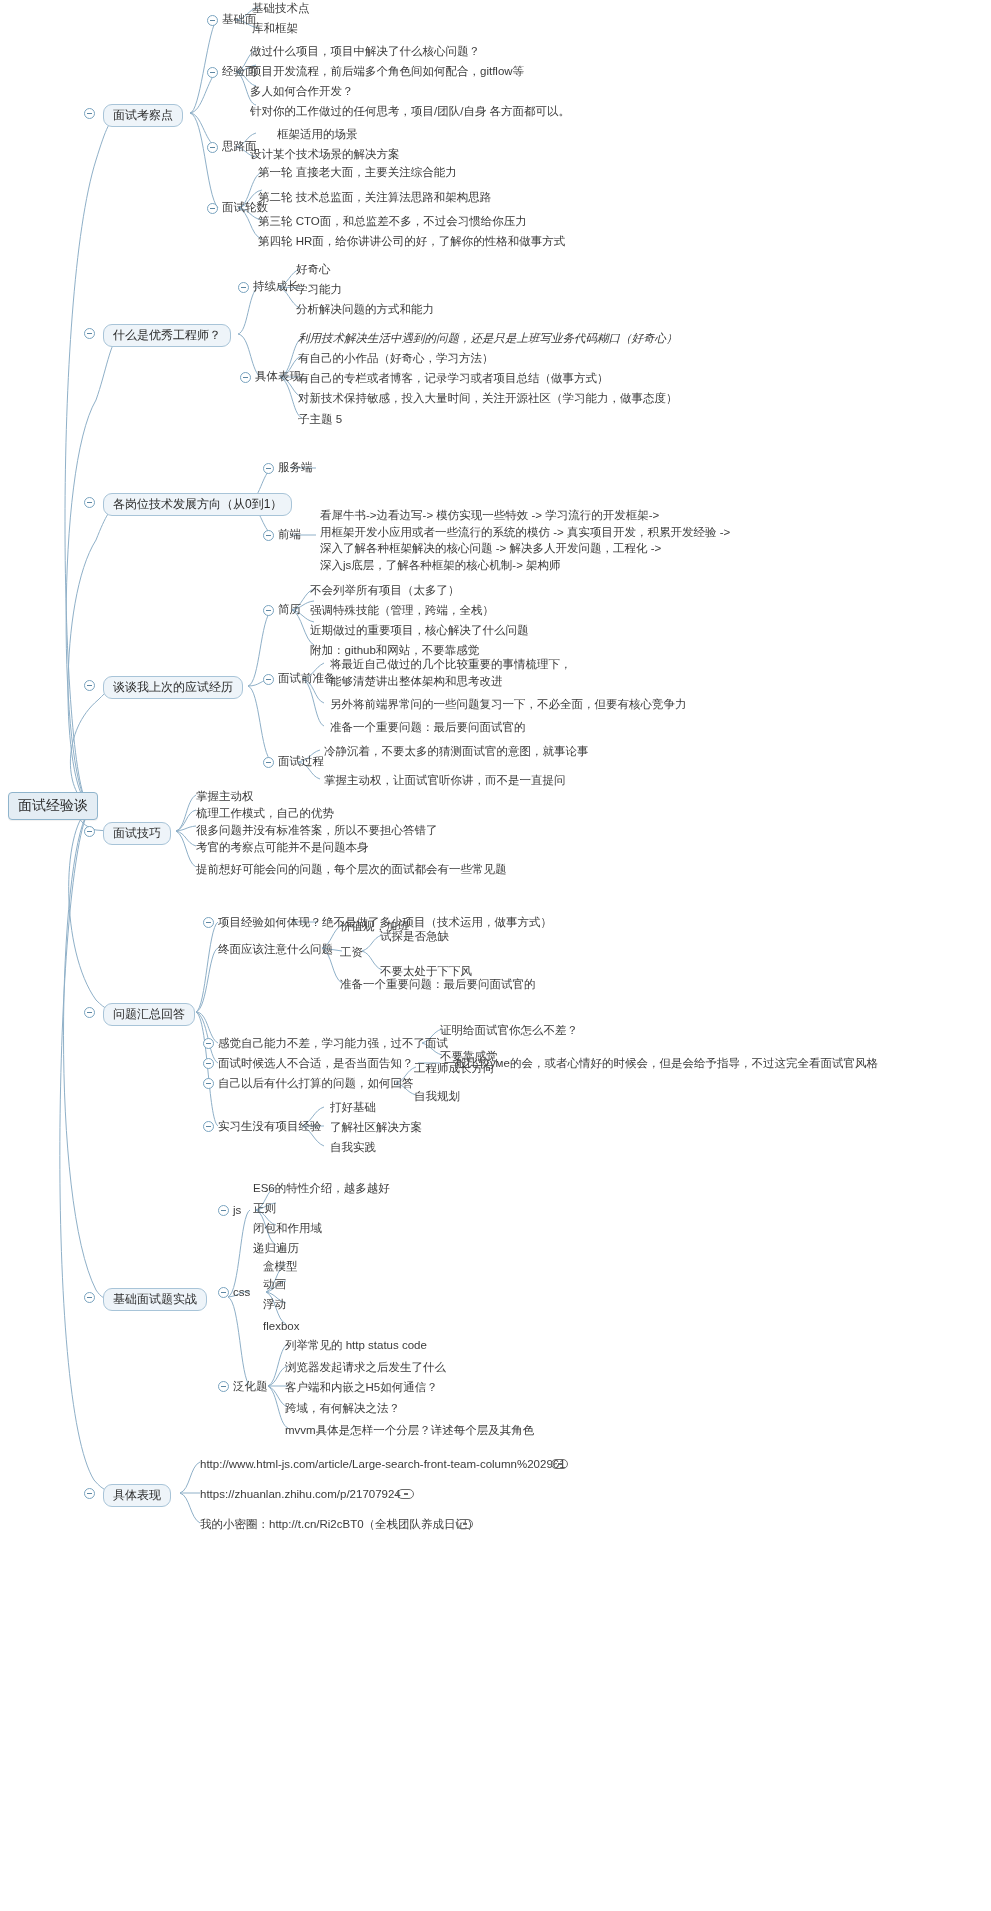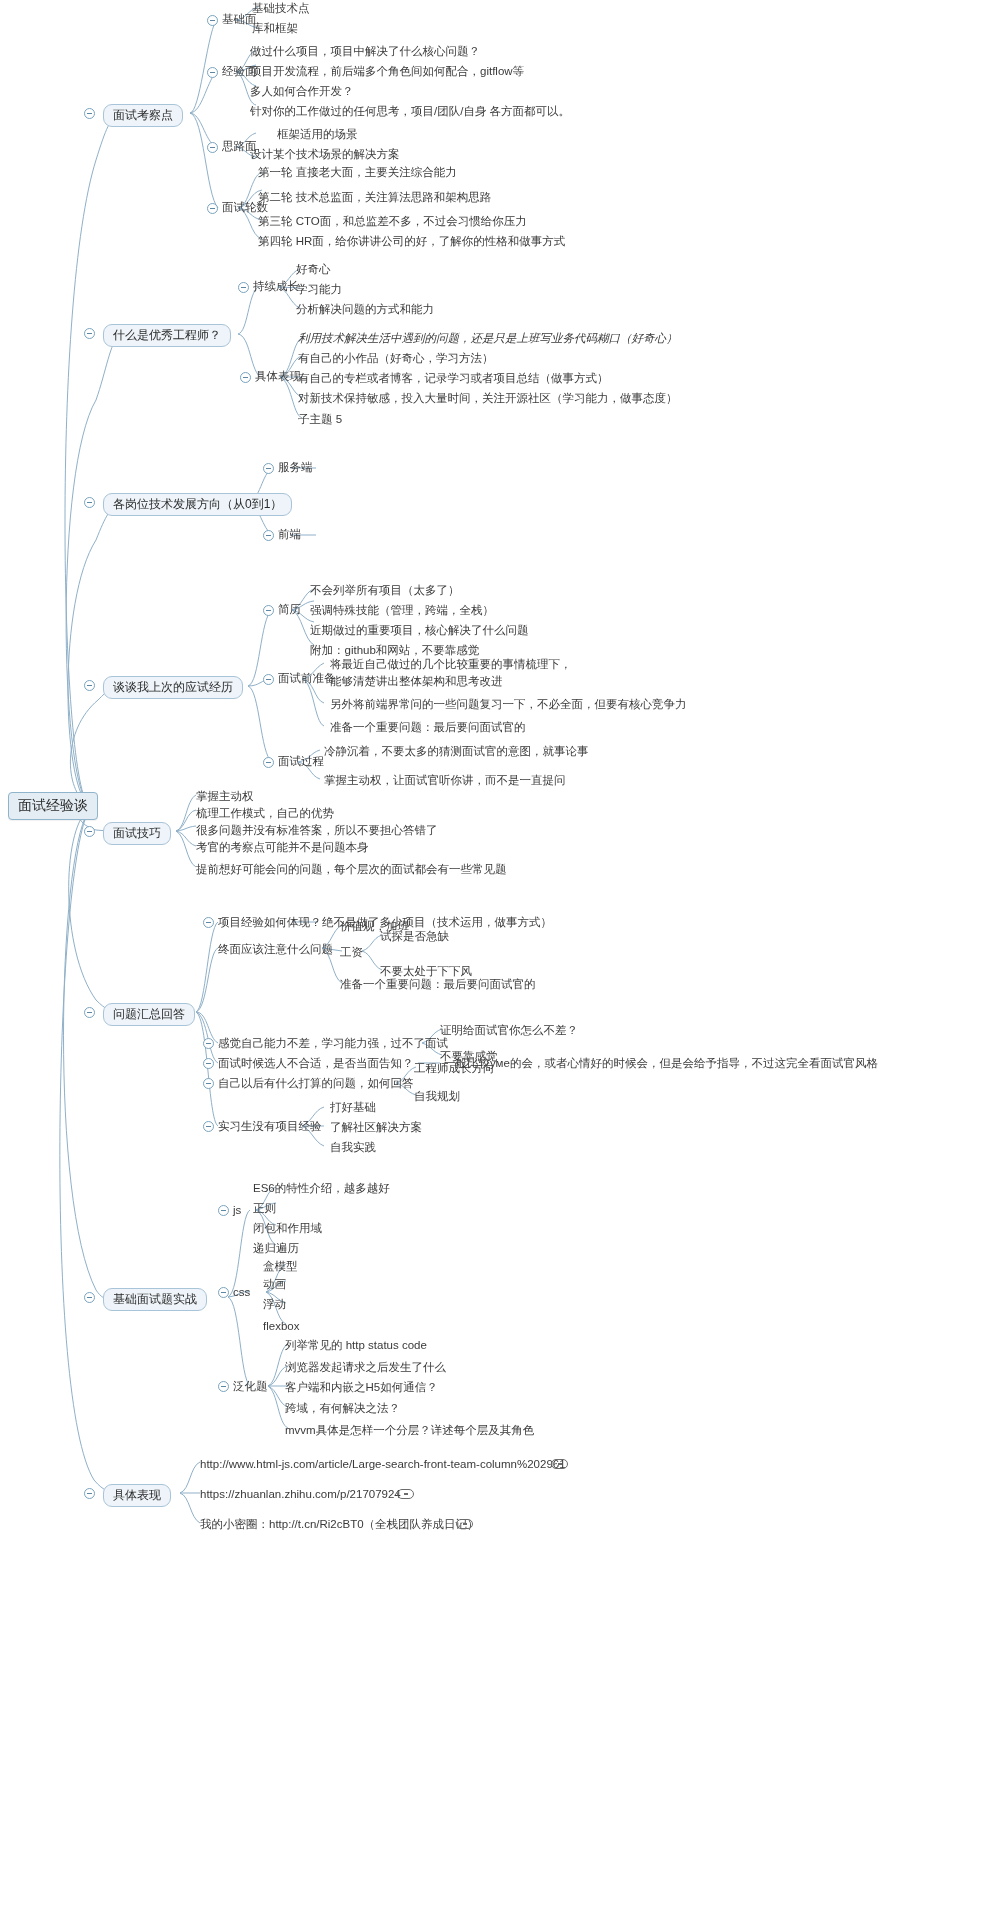--- a/index.html
+++ b/index.html
@@ -273,20 +273,24 @@
   <div class="node leaf" style="left:298px;top:412px;">子主题 5</div>
 
   <div class="toggle" style="left:84px;top:497px;"></div>
   <div class="node lvl1" style="left:103px;top:493px;">各岗位技术发展方向（从0到1）</div>
 
   <div class="toggle" style="left:263px;top:463px;"></div>
   <div class="node lvl2" style="left:278px;top:460px;">服务端</div>
 
   <div class="toggle" style="left:263px;top:530px;"></div>
   <div class="node lvl2" style="left:278px;top:527px;">前端</div>
+  <div class="node leaf multi" style="left:320px;top:507px;">看犀牛书-&gt;边看边写-&gt; 模仿实现一些特效 -&gt; 学习流行的开发框架-&gt;
+用框架开发小应用或者一些流行的系统的模仿 -&gt; 真实项目开发，积累开发经验 -&gt;
+深入了解各种框架解决的核心问题 -&gt; 解决多人开发问题，工程化 -&gt;
+深入js底层，了解各种框架的核心机制-&gt; 架构师</div>
 
   <div class="toggle" style="left:84px;top:680px;"></div>
   <div class="node lvl1" style="left:103px;top:676px;">谈谈我上次的应试经历</div>
 
   <div class="toggle" style="left:263px;top:605px;"></div>
   <div class="node lvl2" style="left:278px;top:602px;">简历</div>
   <div class="node leaf" style="left:310px;top:583px;">不会列举所有项目（太多了）</div>
   <div class="node leaf" style="left:310px;top:603px;">强调特殊技能（管理，跨端，全栈）</div>
   <div class="node leaf" style="left:310px;top:623px;">近期做过的重要项目，核心解决了什么问题</div>
   <div class="node leaf" style="left:310px;top:643px;">附加：github和网站，不要靠感觉</div>

